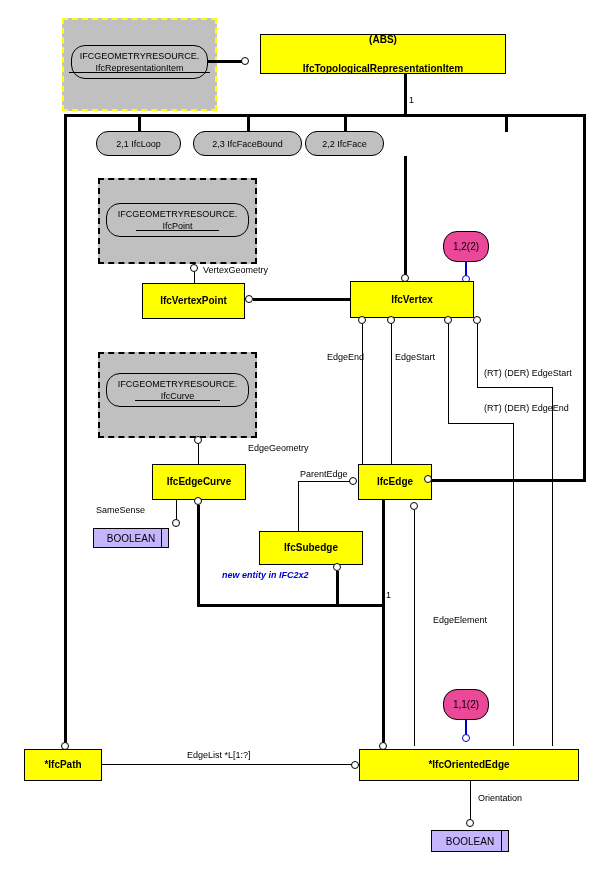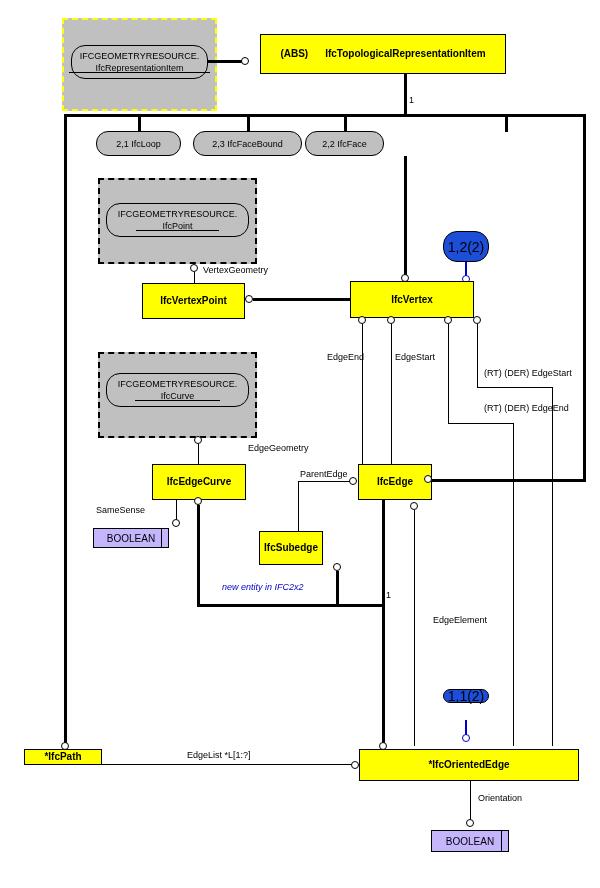--- a/index.html
+++ b/index.html
@@ -5,59 +5,59 @@
   html,body{margin:0;padding:0;background:#ffffff;}
   body{width:600px;height:888px;position:relative;overflow:hidden;
        font-family:"Liberation Sans","DejaVu Sans",sans-serif;}
   #canvas{position:absolute;left:0;top:0;width:600px;height:888px;}
   .abs{position:absolute;box-sizing:border-box;}
 
   
   .ent{background:#ffff00;border:1px solid #000;display:flex;align-items:center;
        justify-content:center;font-weight:bold;font-size:10px;color:#000;
        text-align:center;line-height:1.15;}
-  .ent.two-line{flex-direction:row;gap:17px;}
+  .ent.two-line{flex-direction:column;gap:17px;}
   .bool{background:#c4b5fd;border:1px solid #000;display:flex;align-items:center;
         justify-content:center;font-size:10px;color:#000;}
   .bool:after{content:"";position:absolute;right:6px;top:0;bottom:0;width:1px;background:#000;}
 
   
   .oval{background:#c0c0c0;border:1px solid #000;border-radius:12px;
         display:flex;align-items:center;justify-content:center;
         font-size:9px;color:#000;white-space:nowrap;}
 
   
   .schemabox{background:#c0c0c0;}
   .schemabox.yellowdash{border:2px dashed #ffff00;outline:0;}
   .schemabox.blackdash{border:2px dashed #000;}
   .schemaref{background:#c0c0c0;border:1px solid #000;border-radius:14px;
              display:flex;flex-direction:column;align-items:center;justify-content:center;
              font-size:9px;color:#000;line-height:1.35;}
   .schemaref .l2{position:relative;}
   .schemaref .l2:after{content:"";position:absolute;left:-26px;right:-26px;bottom:1px;height:1px;background:#000;}
 
   
-  .bubble{background:#1d4ed8;border:1px solid #000;border-radius:14px;
-          display:flex;align-items:center;justify-content:center;font-size:14px;color:#000;}
+  .bubble{background:#ec4899;border:1px solid #000;border-radius:14px;
+          display:flex;align-items:center;justify-content:center;font-size:10px;color:#000;}
 
   
   .ln{background:#000;}
   .thick-h{height:3px;}
   .thick-v{width:3px;}
   .thin-h{height:1px;}
   .thin-v{width:1px;}
   .blue-v{width:2px;background:#0000cc;}
 
   
   .circ{border:1px solid #000;border-radius:50%;background:#fff;width:8px;height:8px;}
   .circ.blue{border-color:#0000cc;}
 
   
   .lbl{font-size:9px;color:#000;white-space:nowrap;}
-  .note{font-size:9px;color:#0000cc;font-style:italic;font-weight:normal;white-space:nowrap;margin-top:12px;}
+  .note{font-size:9px;color:#0000cc;font-style:italic;font-weight:bold;white-space:nowrap;}
 </style>
 </head>
 <body>
 
 <div id="canvas">
 
   <div class="abs schemabox yellowdash" style="left:62px;top:18px;width:155px;height:93px;"></div>
   <div class="abs schemaref" style="left:71px;top:45px;width:137px;height:34px;">
     <div>IFCGEOMETRYRESOURCE.</div>
     <div class="l2">IfcRepresentationItem</div>
@@ -176,44 +176,44 @@
     <span>IfcEdge</span>
   </div>
 
   <div class="abs circ" style="left:349px;top:477px;"></div>
   <div class="abs ln thin-h" style="left:298px;top:481px;width:52px;"></div>
   <div class="abs ln thin-v" style="left:298px;top:481px;height:51px;"></div>
   <div class="abs lbl" style="left:300px;top:469px;">ParentEdge</div>
 
   <div class="abs circ" style="left:424px;top:475px;"></div>
 
-  <div class="abs ent" style="left:259px;top:531px;width:64px;height:34px;">
+  <div class="abs ent" style="left:259px;top:531px;width:104px;height:34px;">
     <span>IfcSubedge</span>
   </div>
   <div class="abs circ" style="left:333px;top:563px;"></div>
   <div class="abs ln thick-v" style="left:336px;top:571px;height:36px;"></div>
 
   <div class="abs note" style="left:222px;top:570px;">new entity in IFC2x2</div>
 
   <div class="abs ln thick-v" style="left:382px;top:500px;height:246px;"></div>
   <div class="abs ln thick-h" style="left:197px;top:604px;width:188px;"></div>
   <div class="abs lbl" style="left:386px;top:590px;">1</div>
 
   <div class="abs circ" style="left:410px;top:502px;"></div>
   <div class="abs ln thin-v" style="left:414px;top:510px;height:236px;"></div>
   <div class="abs lbl" style="left:407px;top:615px;margin-left:26px;">EdgeElement</div>
 
-  <div class="abs bubble" style="left:443px;top:689px;width:46px;height:14px;">
+  <div class="abs bubble" style="left:443px;top:689px;width:46px;height:31px;">
     <span>1,1(2)</span>
   </div>
   <div class="abs blue-v" style="left:465px;top:720px;height:15px;"></div>
   <div class="abs circ blue" style="left:462px;top:734px;"></div>
 
   <div class="abs circ" style="left:61px;top:742px;"></div>
-  <div class="abs ent" style="left:24px;top:749px;width:78px;height:16px;">
+  <div class="abs ent" style="left:24px;top:749px;width:78px;height:32px;">
     <span>*IfcPath</span>
   </div>
 
   <div class="abs ln thin-h" style="left:102px;top:764px;width:250px;"></div>
   <div class="abs circ" style="left:351px;top:761px;"></div>
   <div class="abs lbl" style="left:187px;top:750px;">EdgeList  *L[1:?]</div>
 
   <div class="abs circ" style="left:379px;top:742px;"></div>
   <div class="abs ent" style="left:359px;top:749px;width:220px;height:32px;">
     <span>*IfcOrientedEdge</span>

